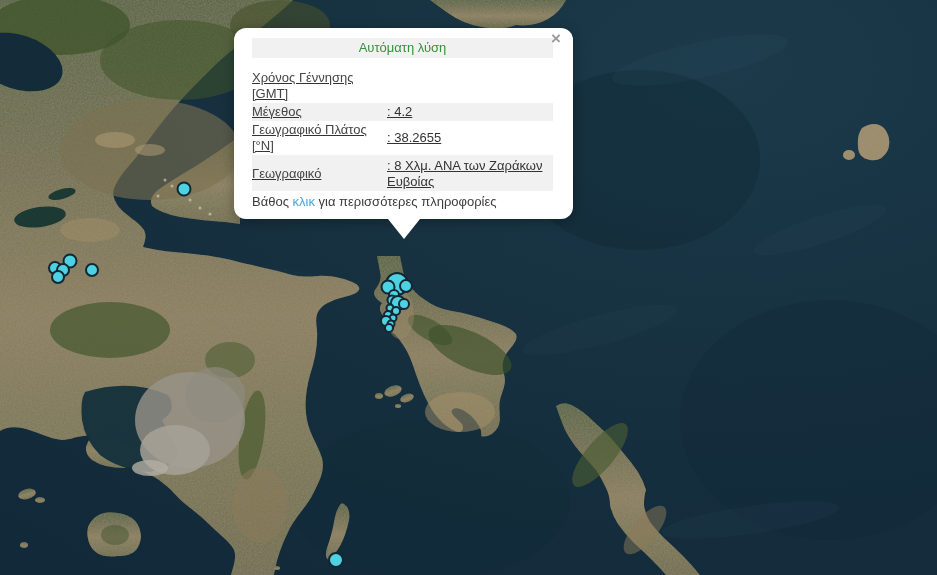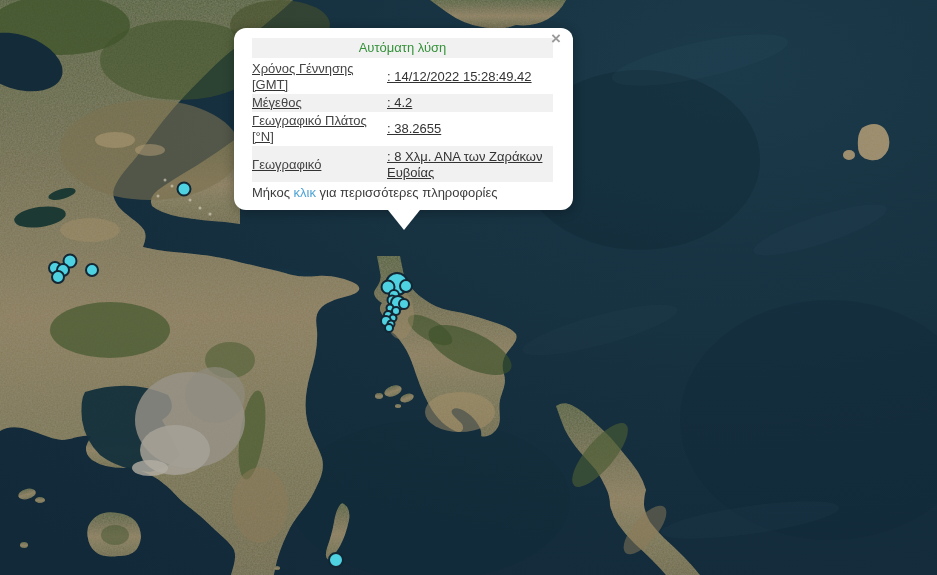--- a/index.html
+++ b/index.html
@@ -24,21 +24,21 @@
     border-top:20px solid var(--popup-bg,#fff);
   }
   .popup-close{
     position:absolute;top:3px;right:9px;width:16px;height:16px;
     color:#9a9a9a;font-size:17px;line-height:16px;text-align:center;cursor:pointer;
     font-weight:bold;
   }
   .popup-header{
     background:var(--row-shade,#f1f1f1);
     color:var(--title-green,#35913a);
-    text-align:center;padding:2px 0;margin-bottom:2px;
+    text-align:center;padding:2px 0;margin-bottom:11px;
   }
   .popup-row{display:flex;align-items:center;padding:1px 0;text-decoration:underline;}
   .popup-row.shaded{background:var(--row-shade,#f1f1f1);}
   .popup-row .lbl{width:135px;flex:none;color:#444;}
   .popup-row .val{flex:1;color:#333;}
   .popup-footer{margin-top:3px;color:#3c3c3c;}
   .popup-footer a{color:var(--link-blue,#4da3d6);text-decoration:none;cursor:pointer;}
 </style>
 </head>
 <body>
@@ -235,21 +235,20 @@
       </g>
   </svg>
 
   <div class="popup">
     <div class="popup-close">×</div>
     <div class="popup-header">Αυτόματη λύση</div>
 
     <div id="popup-rows">
     <div class="popup-row">
       <div class="lbl">Χρόνος Γέννησης [GMT]</div>
-      <div class="val">: 14/12/2022 15:28:49.42</div>
     </div>
 
     <div class="popup-row shaded">
       <div class="lbl">Μέγεθος</div>
       <div class="val">: 4.2</div>
     </div>
 
     <div class="popup-row">
       <div class="lbl">Γεωγραφικό Πλάτος [°N]</div>
       <div class="val">: 38.2655</div>
@@ -258,19 +257,19 @@
     <div class="popup-row shaded">
     </div>
 
 
     <div class="popup-row shaded">
       <div class="lbl">Γεωγραφικό</div>
       <div class="val">: 8 Χλμ. ΑΝΑ των Ζαράκων Ευβοίας</div>
     </div>
   </div>
 
-    <div class="popup-footer"><span>Μήκος </span><a>κλικ</a><span> για περισσότερες πληροφορίες</span>
+    <div class="popup-footer"><span>Βάθος </span><a>κλικ</a><span> για περισσότερες πληροφορίες</span>
     </div>
 
     <div class="popup-arrow"></div>
   </div>
 
 </div>
 
 </body></html>

